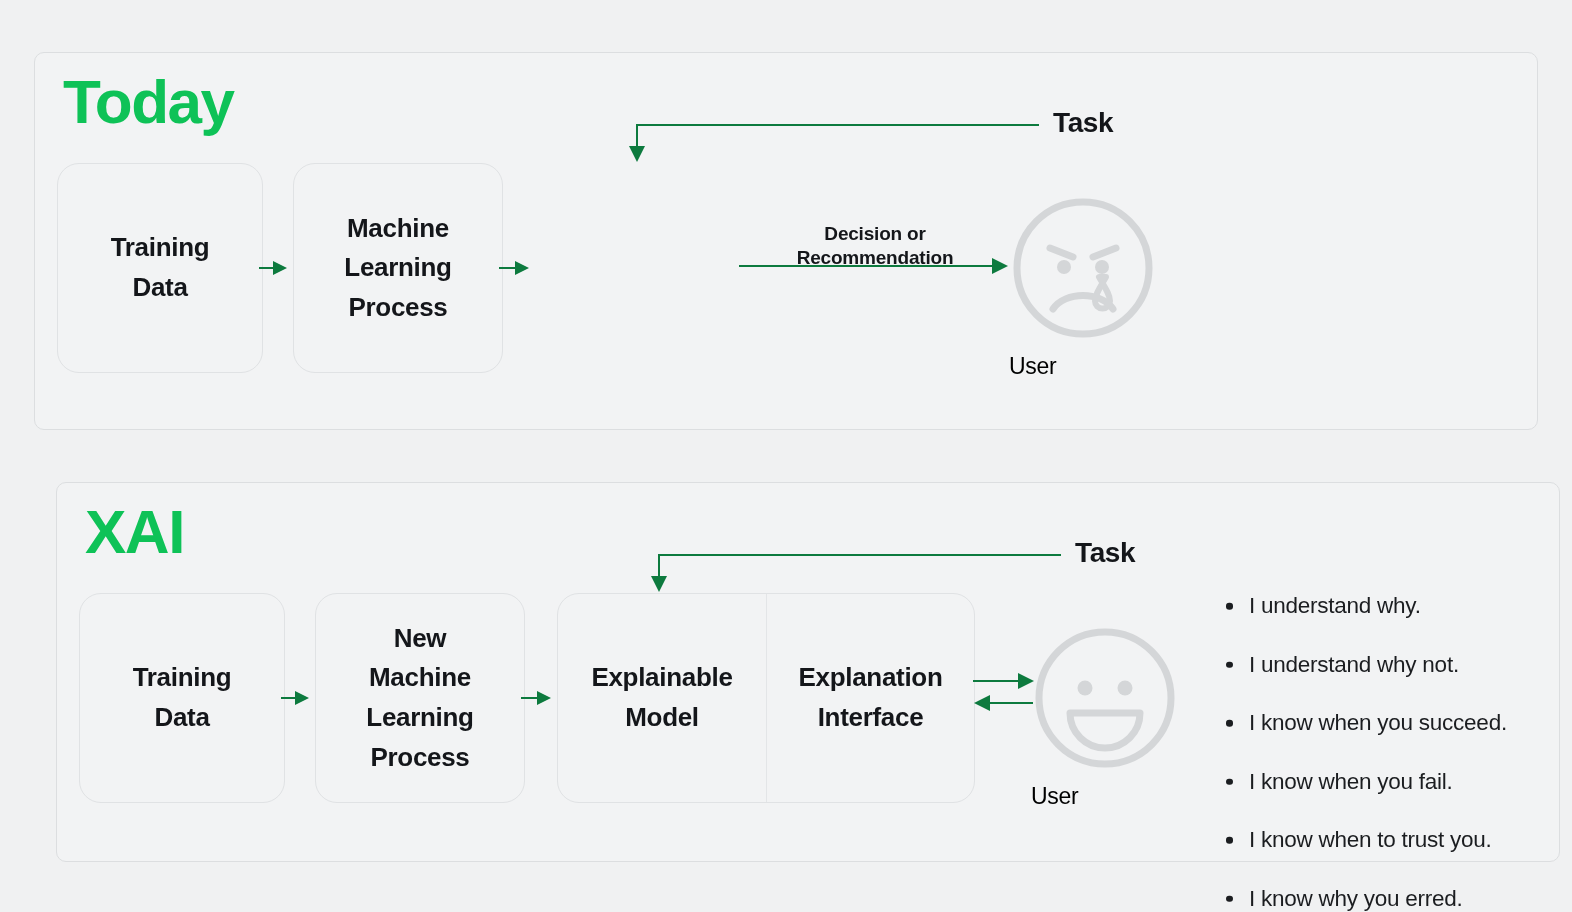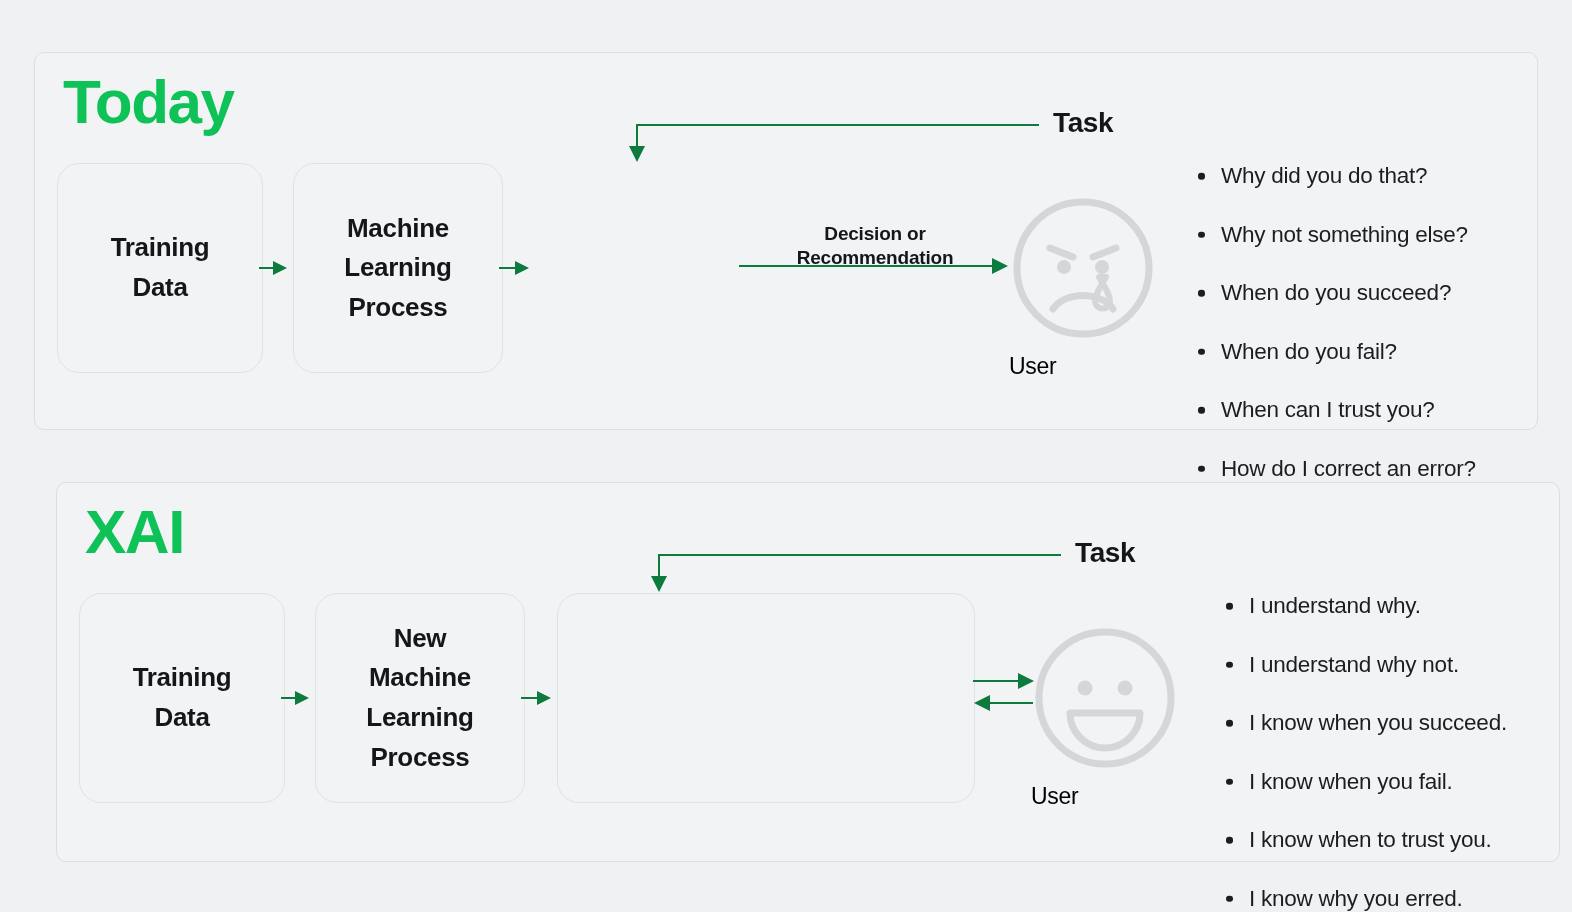--- a/index.html
+++ b/index.html
@@ -215,39 +215,33 @@
       <circle cx="54" cy="72" r="7" fill="#d4d6d8"></circle>
       <circle cx="92" cy="72" r="7" fill="#d4d6d8"></circle>
 
       <path d="M96,82 C89,94 85,100 85,106 a7.5,7.5 0 0 0 15,0 c0,-6 -4,-12 -11,-24 z" fill="none" stroke="#d4d6d8" stroke-width="6" stroke-linejoin="round"></path>
 
       <path d="M43,114 C55,96 91,96 103,114" fill="none" stroke="#d4d6d8" stroke-width="7" stroke-linecap="round"></path>
     </svg>
 
     <div class="user-label" style="left:974px; top:300px;">User</div>
 
-    <ul class="bullets" id="bullets-today" style="left:1160px; top:112px;">
-      <li>Why did you do that?</li>
-      <li>Why not something else?</li>
-      <li>When do you succeed?</li>
-      <li>When do you fail?</li>
-      <li>When can I trust you?</li>
-      <li>How do I correct an error?</li>
-    </ul>
   </div>
 
   <div class="panel" id="panel-xai">
 
     <div class="section-title" id="title-xai">XAI</div>
 
     <div class="box" id="box-training-data-2">Training<br>Data</div>
 
     <div class="box" id="box-new-ml-process">New<br>Machine<br>Learning<br>Process</div>
 
     <div id="box-explain-pair">
+      <div class="half">Explainable<br>Model</div>
+      <div class="half">Explanation<br>Interface</div>
     </div>
 
     <svg class="arrow-svg" style="left:224px; top:203px;" width="40" height="24">
       <defs>
         <marker id="ahX1" markerWidth="7" markerHeight="7" refX="6" refY="3.5" orient="auto">
           <path d="M0,0 L7,3.5 L0,7 z" fill="#0d7a3e"></path>
         </marker>
       </defs>
       <line x1="0" y1="12" x2="26" y2="12" stroke="#0d7a3e" stroke-width="2" marker-end="url(#ahX1)"></line>
     </svg>

